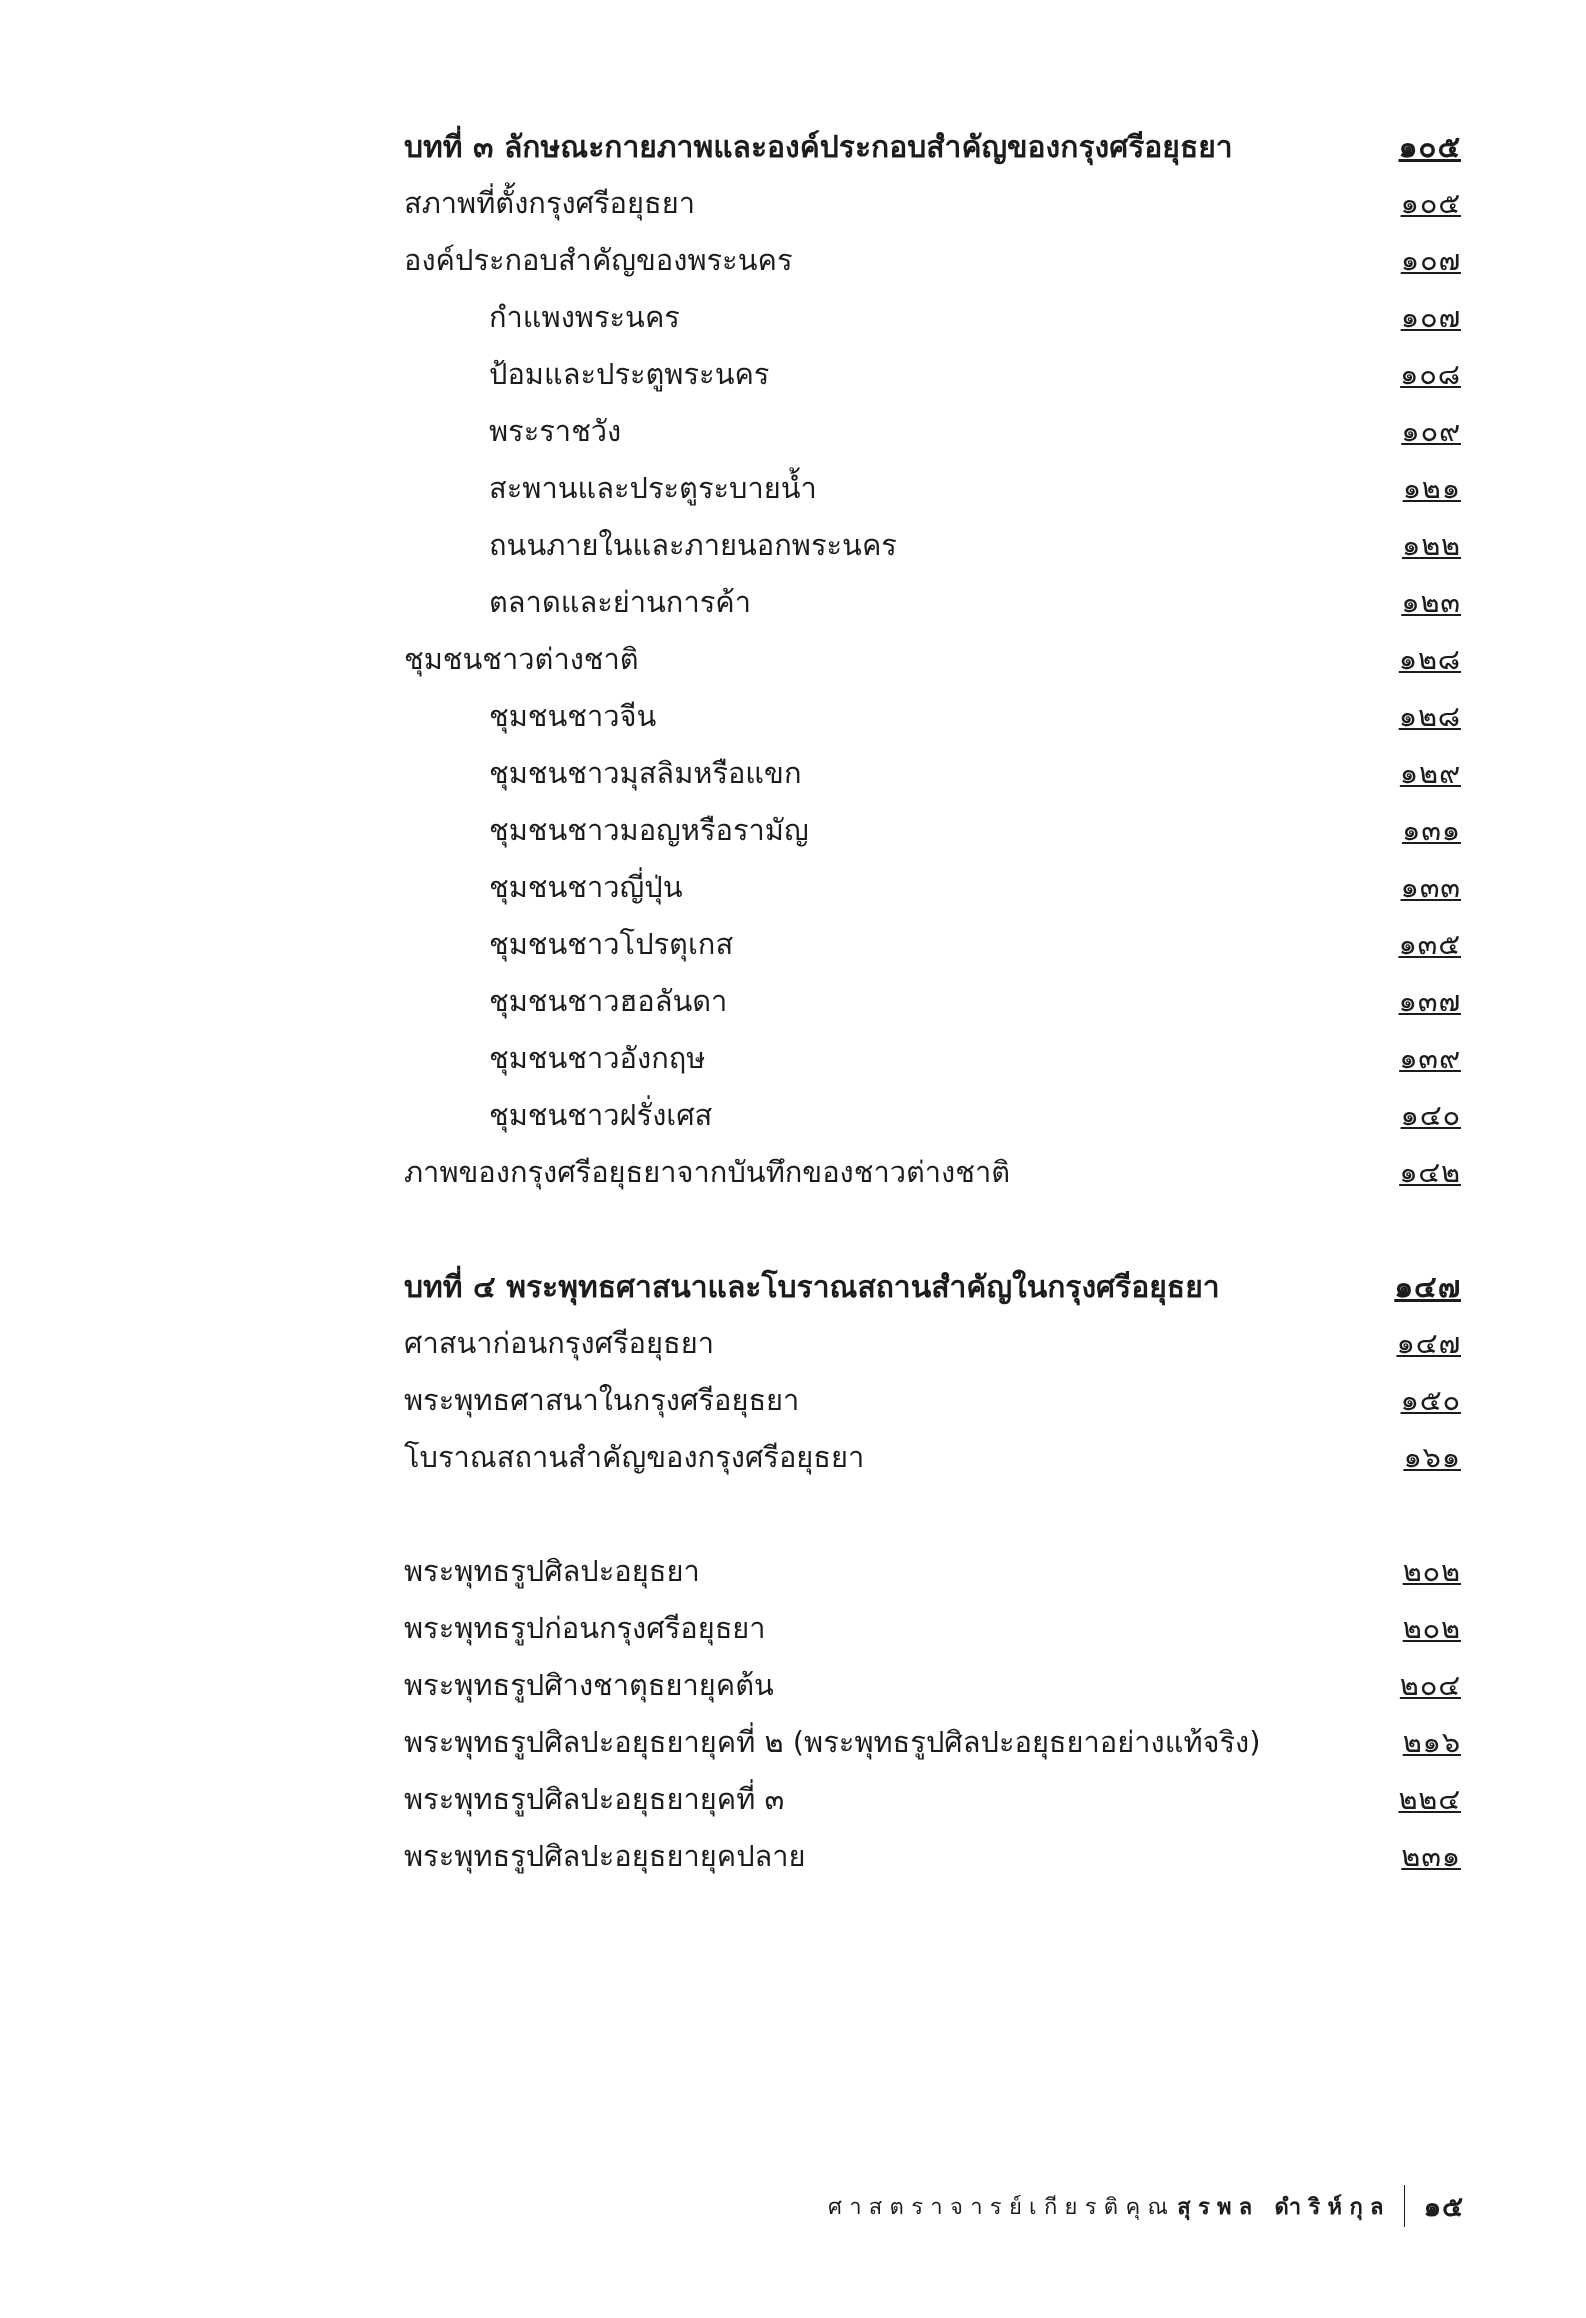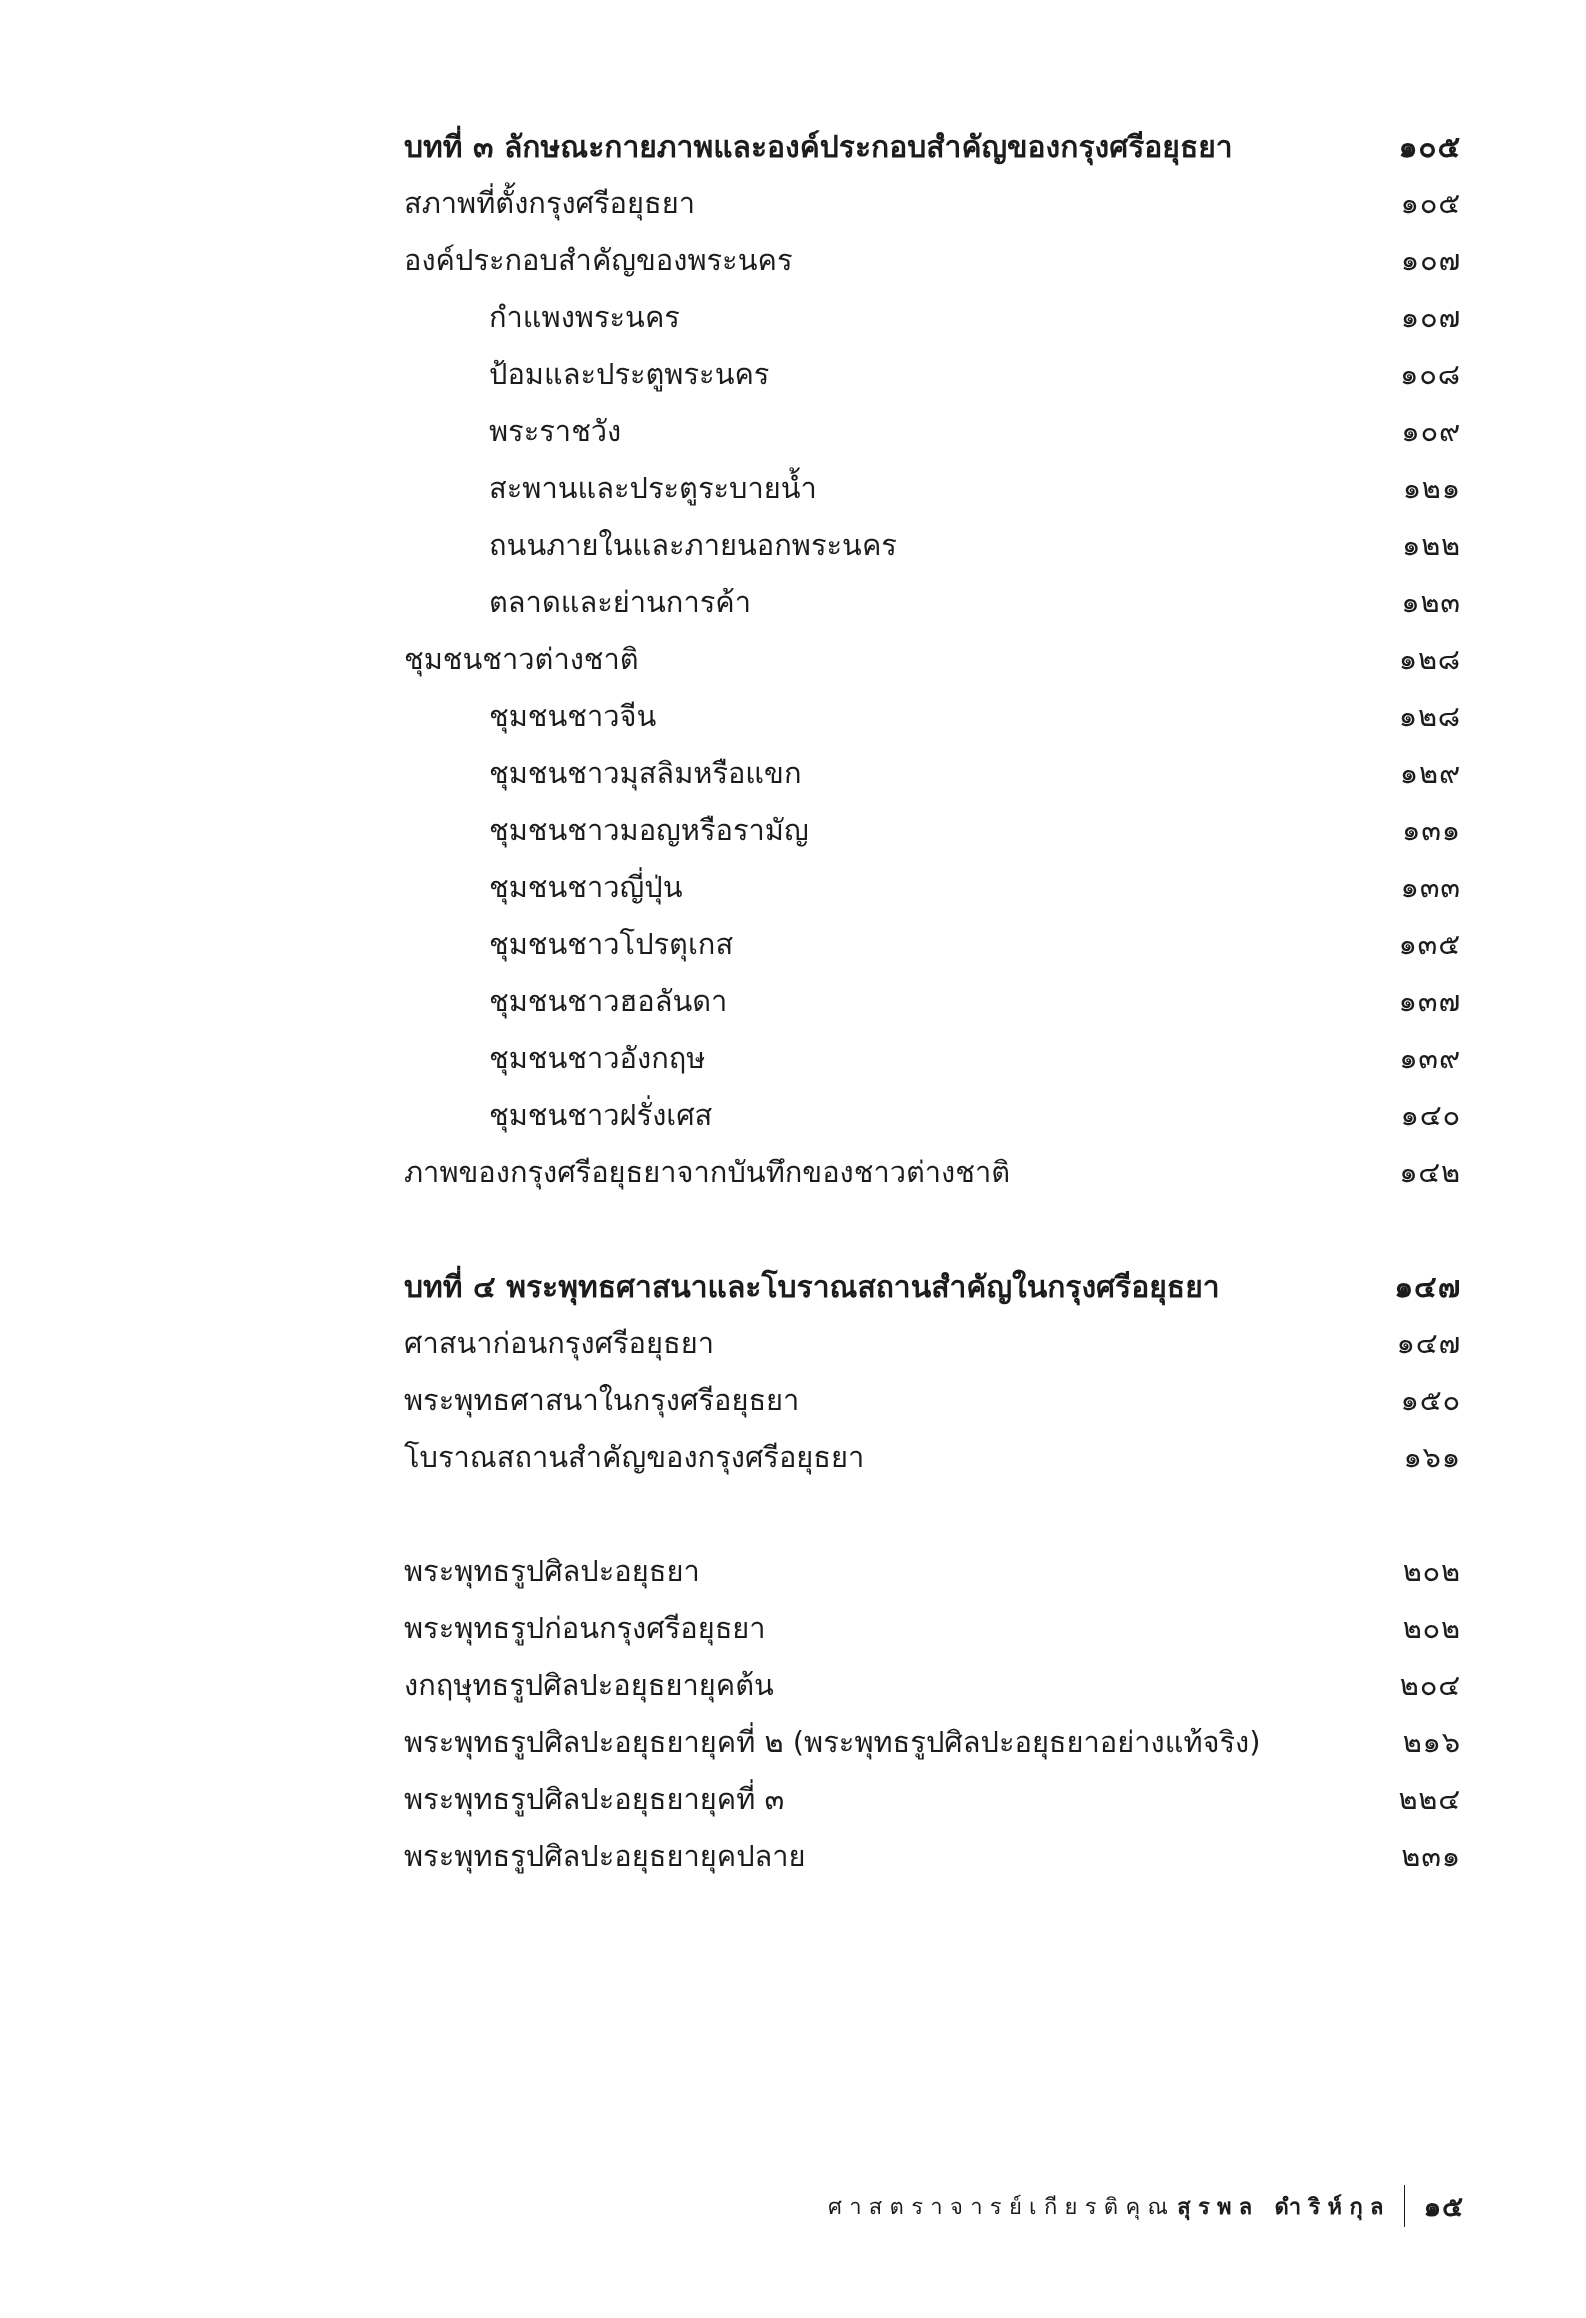--- a/index.html
+++ b/index.html
@@ -38,20 +38,21 @@
     }
     .row .label {
       flex: 1 1 auto;
       overflow: hidden;
     }
     .row .page {
       flex: 0 0 auto;
       width: 98px;
       text-align: right;
       letter-spacing: 0.8px;
+      text-decoration: underline;
     }
     .row.level-2 .label {
       padding-left: 85px;
     }
     .row.heading {
       font-weight: bold;
       font-size: 30px;
     }
     .row.heading .page {
       font-weight: bold;
@@ -197,21 +198,21 @@
   <section class="chapter">
     <div class="row level-1">
       <span class="label">พระพุทธรูปศิลปะอยุธยา</span>
       <span class="page">๒๐๒</span>
     </div>
     <div class="row level-1">
       <span class="label">พระพุทธรูปก่อนกรุงศรีอยุธยา</span>
       <span class="page">๒๐๒</span>
     </div>
     <div class="row level-1">
-      <span class="label">งกฤษุทธรูปศิลปะอยุธยายุคต้น</span>
+      <span class="label">พระพุทธรูปศิางชาตุธยายุคต้น</span>
       <span class="page">๒๐๔</span>
     </div>
     <div class="row level-1">
       <span class="label">พระพุทธรูปศิลปะอยุธยายุคที่ ๒ (พระพุทธรูปศิลปะอยุธยาอย่างแท้จริง)</span>
       <span class="page">๒๑๖</span>
     </div>
     <div class="row level-1">
       <span class="label">พระพุทธรูปศิลปะอยุธยายุคที่ ๓</span>
       <span class="page">๒๒๔</span>
     </div>

